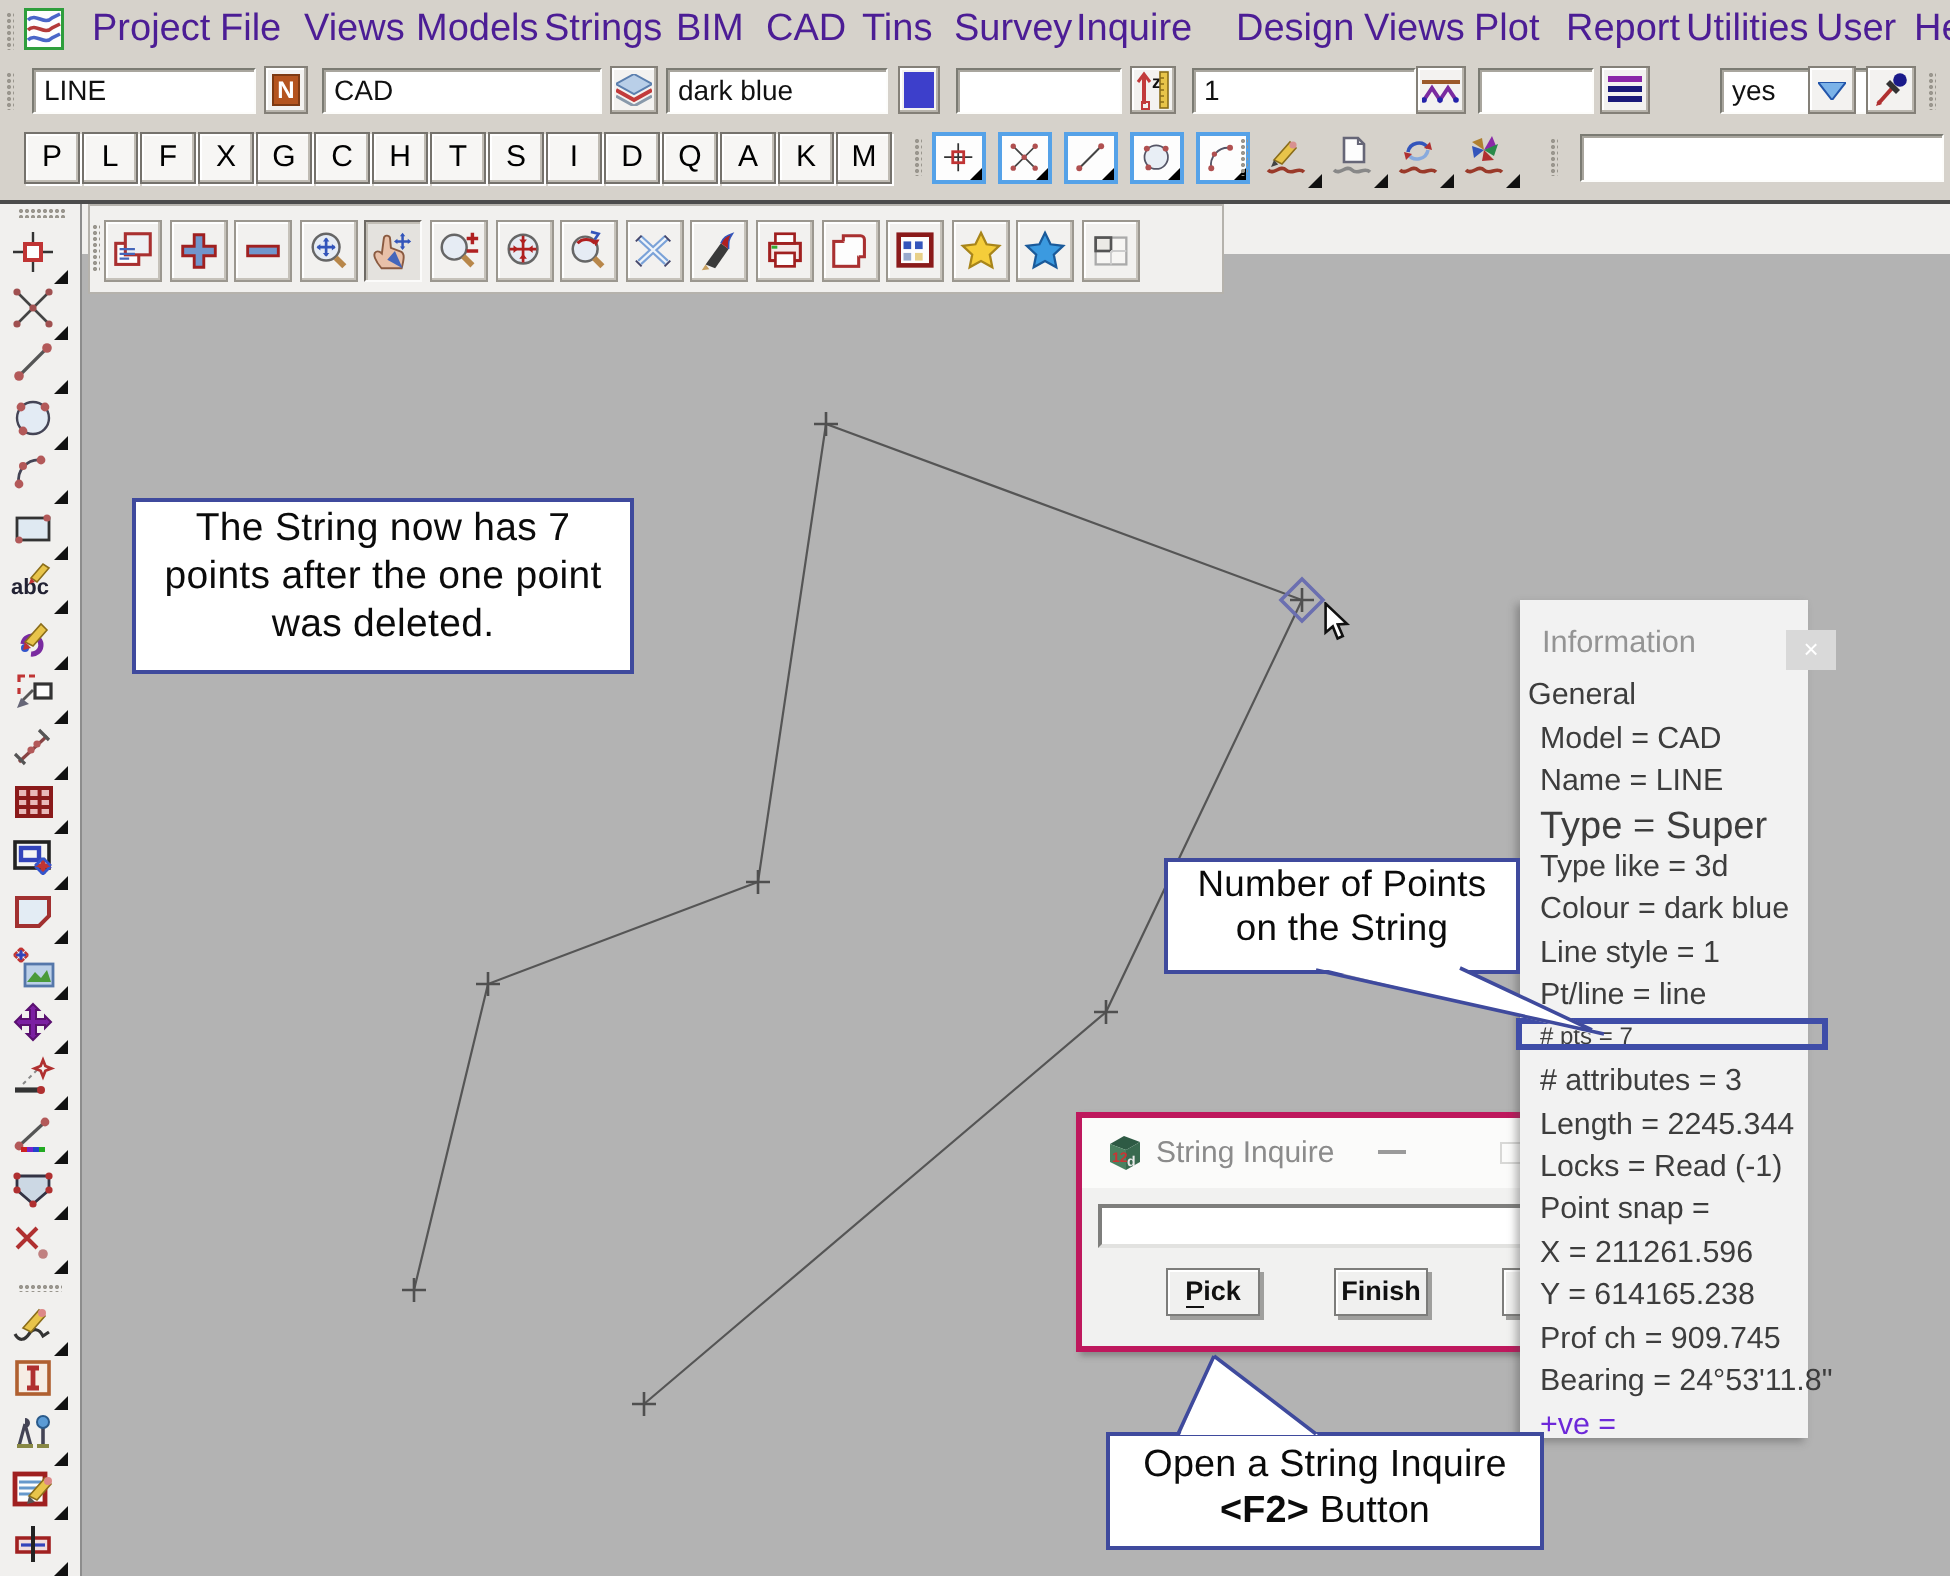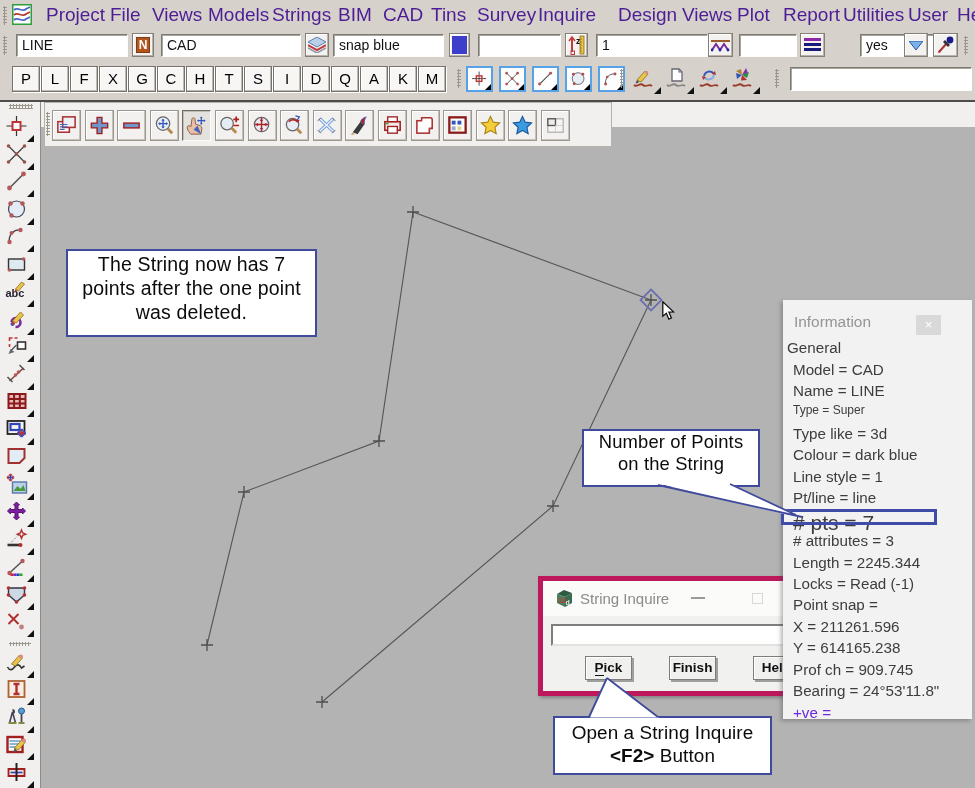--- a/index.html
+++ b/index.html
@@ -49,21 +49,21 @@
 <div class="tbtn" style="left:132px;top:33px;width:22px;height:24px">
     <div style="position:absolute;left:3px;top:3px;right:3px;bottom:3px;background:#b4541e;border:1px solid #7e3a12;color:#fff;font-weight:bold;font-size:12px;line-height:15px">N</div>
   </div>
 <div class="field" style="left:161px;top:34px;width:140px;height:23px">CAD</div>
 <div class="tbtn" style="left:305px;top:33px;width:24px;height:24px"></div>
 <svg class="abs" style="left:308px;top:37px" width="18" height="16" viewBox="0 0 18 16">
 <polygon points="9,0 18,5 9,10 0,5" fill="#b9cfe8" stroke="#5b7fae" stroke-width="1"></polygon>
 <path d="M0,8 L9,13 L18,8" fill="none" stroke="#c23b3b" stroke-width="2"></path>
 <path d="M0,11 L9,16 L18,11" fill="none" stroke="#8899aa" stroke-width="1.5"></path>
 </svg>
-<div class="field" style="left:333px;top:34px;width:111px;height:23px">snap blue</div>
+<div class="field" style="left:333px;top:34px;width:111px;height:23px">dark blue</div>
 <div class="tbtn" style="left:449px;top:33px;width:21px;height:24px">
     <div style="position:absolute;left:2px;top:2px;right:2px;bottom:2px;background:#3d3fcb"></div>
   </div>
 <div class="field" style="left:478px;top:34px;width:83px;height:23px"></div>
 <div class="tbtn" style="left:565px;top:33px;width:23px;height:24px"></div>
 <svg class="abs" style="left:568px;top:35px" width="17" height="20" viewBox="0 0 17 20">
 <path d="M4,3 L4,17" stroke="#c23b3b" stroke-width="2"></path>
 <path d="M1,6 L4,2 L7,6" fill="none" stroke="#c23b3b" stroke-width="1.5"></path>
 <rect x="3" y="16" width="3.5" height="3.5" fill="none" stroke="#c23b3b"></rect>
 <text x="8" y="9" font-size="9" font-weight="bold" fill="#111" font-family="Liberation Sans">z</text>
@@ -503,49 +503,49 @@
 <path d="M238,492 H250 M244,486 V498"></path>
 <path d="M373,441 H385 M379,435 V447"></path>
 <path d="M407,212 H419 M413,206 V218"></path>
 <path d="M645,300 H657 M651,294 V306"></path>
 <path d="M547,506 H559 M553,500 V512"></path>
 <path d="M316,702 H328 M322,696 V708"></path>
 </g>
 <polygon points="651,289.5 661.5,300 651,310.5 640.5,300" fill="none" stroke="#6b6fb0" stroke-width="1.8"></polygon>
 </svg>
 <div class="callout" style="left:66px;top:249px;width:251px;height:88px;font-size:19.5px;line-height:24px;padding-top:1px;letter-spacing:0.15px">The String now has 7<br>points after the one point<br>was deleted.</div>
-<div class="abs" style="left:538px;top:576px;width:270px;height:120px;background:#f1f1f0;border:5px solid #be185d;box-shadow:2px 2px 3px rgba(80,80,80,.45)">
+<div class="abs" style="left:538px;top:556px;width:270px;height:120px;background:#f1f1f0;border:3px solid #be185d;box-shadow:2px 2px 3px rgba(80,80,80,.45)">
 <div class="abs" style="left:0;top:0;width:100%;height:35px;background:#fbfbfa"></div>
 <svg class="abs" style="left:11px;top:7px" width="21" height="21" viewBox="0 0 21 21">
 <polygon points="3,6 10,2 18,5 11,9" fill="#2e5a44"></polygon>
 <polygon points="3,6 11,9 11,19 3,15" fill="#4a8060"></polygon>
 <polygon points="11,9 18,5 18,15 11,19" fill="#3a6a50"></polygon>
 <text x="4" y="15" font-size="7" font-weight="bold" fill="#cc3333" font-family="Liberation Sans">12</text>
 <text x="11.5" y="17" font-size="7" font-weight="bold" fill="#e8e8e8" font-family="Liberation Sans">d</text>
 </svg>
 <div class="abs" style="left:37px;top:0;height:35px;line-height:35px;font-size:15px;color:#8b8b8b">String Inquire</div>
 <div class="abs" style="left:148px;top:16px;width:14px;height:2px;background:#9a9a9a"></div>
 <div class="abs" style="left:209px;top:12px;width:11px;height:11px;border:1.5px solid #d8d8d6"></div>
 <div class="abs" style="left:8px;top:43px;width:256px;height:22px;background:#fff;border:2px solid;border-color:#7e7e7c #e2e2e0 #e2e2e0 #7e7e7c"></div>
 <div class="abs" style="left:42px;top:75px;width:47px;height:24px;background:#f0f0ef;border:1px solid #7d7d7b;box-shadow:2px 2px 0 #9f9f9d,inset 1px 1px 0 #fff;text-align:center;line-height:21.5px;font-size:13.5px;font-weight:700;color:#111"><span style="border-bottom:1px solid #111">P</span>ick</div>
 <div class="abs" style="left:126px;top:75px;width:47px;height:24px;background:#f0f0ef;border:1px solid #7d7d7b;box-shadow:2px 2px 0 #9f9f9d,inset 1px 1px 0 #fff;text-align:center;line-height:21.5px;font-size:13.5px;font-weight:700;color:#111">Finish</div>
 <div class="abs" style="left:210px;top:75px;width:47px;height:24px;background:#f0f0ef;border:1px solid #7d7d7b;box-shadow:2px 2px 0 #9f9f9d,inset 1px 1px 0 #fff;text-align:center;line-height:21.5px;font-size:13.5px;font-weight:700;color:#111">Help</div>
 </div>
-<div class="abs" style="left:783px;top:300px;width:189px;height:419px;background:#f2f2f2;box-shadow:-2px 2px 4px rgba(70,70,70,.4)">
+<div class="abs" style="left:760px;top:300px;width:144px;height:419px;background:#f2f2f2;box-shadow:-2px 2px 4px rgba(70,70,70,.4)">
 <div class="abs" style="left:11px;top:13px;font-size:15.4px;color:#949494">Information</div>
 <div class="abs" style="left:133px;top:15px;width:25px;height:20px;background:#d9d9d9;color:#fff;font-size:13px;text-align:center;line-height:20px">×</div>
 <div class="abs" style="left:4px;top:39.0px;font-size:15.2px;color:#3d3d3d;white-space:nowrap">General</div>
 <div class="abs" style="left:10px;top:60.5px;font-size:15.2px;color:#3d3d3d;white-space:nowrap">Model = CAD</div>
 <div class="abs" style="left:10px;top:81.9px;font-size:15.2px;color:#3d3d3d;white-space:nowrap">Name = LINE</div>
-<div class="abs" style="left:10px;top:103.4px;font-size:12px;color:#3d3d3d;white-space:nowrap">Type = Super</div>
+<div class="abs" style="left:10px;top:103.4px;font-size:19px;color:#3d3d3d;white-space:nowrap">Type = Super</div>
 <div class="abs" style="left:10px;top:124.8px;font-size:15.2px;color:#3d3d3d;white-space:nowrap">Type like = 3d</div>
 <div class="abs" style="left:10px;top:146.2px;font-size:15.2px;color:#3d3d3d;white-space:nowrap">Colour = dark blue</div>
 <div class="abs" style="left:10px;top:167.7px;font-size:15.2px;color:#3d3d3d;white-space:nowrap">Line style = 1</div>
 <div class="abs" style="left:10px;top:189.1px;font-size:15.2px;color:#3d3d3d;white-space:nowrap">Pt/line = line</div>
-<div class="abs" style="left:10px;top:210.6px;font-size:21px;color:#3d3d3d;white-space:nowrap"># pts = 7</div>
+<div class="abs" style="left:10px;top:210.6px;font-size:12px;color:#3d3d3d;white-space:nowrap"># pts = 7</div>
 <div class="abs" style="left:10px;top:232.0px;font-size:15.2px;color:#3d3d3d;white-space:nowrap"># attributes = 3</div>
 <div class="abs" style="left:10px;top:253.5px;font-size:15.2px;color:#3d3d3d;white-space:nowrap">Length = 2245.344</div>
 <div class="abs" style="left:10px;top:274.9px;font-size:15.2px;color:#3d3d3d;white-space:nowrap">Locks = Read (-1)</div>
 <div class="abs" style="left:10px;top:296.4px;font-size:15.2px;color:#3d3d3d;white-space:nowrap">Point snap =</div>
 <div class="abs" style="left:10px;top:317.8px;font-size:15.2px;color:#3d3d3d;white-space:nowrap">X = 211261.596</div>
 <div class="abs" style="left:10px;top:339.3px;font-size:15.2px;color:#3d3d3d;white-space:nowrap">Y = 614165.238</div>
 <div class="abs" style="left:10px;top:360.7px;font-size:15.2px;color:#3d3d3d;white-space:nowrap">Prof ch = 909.745</div>
 <div class="abs" style="left:10px;top:382.2px;font-size:15.2px;color:#3d3d3d;white-space:nowrap">Bearing = 24°53'11.8"</div>
 <div class="abs" style="left:10px;top:403.6px;font-size:15.2px;color:#6d28d9;white-space:nowrap">+ve =</div>
 <div class="abs" style="left:-2px;top:209px;width:156px;height:16px;border:3px solid #3f4da8"></div>

